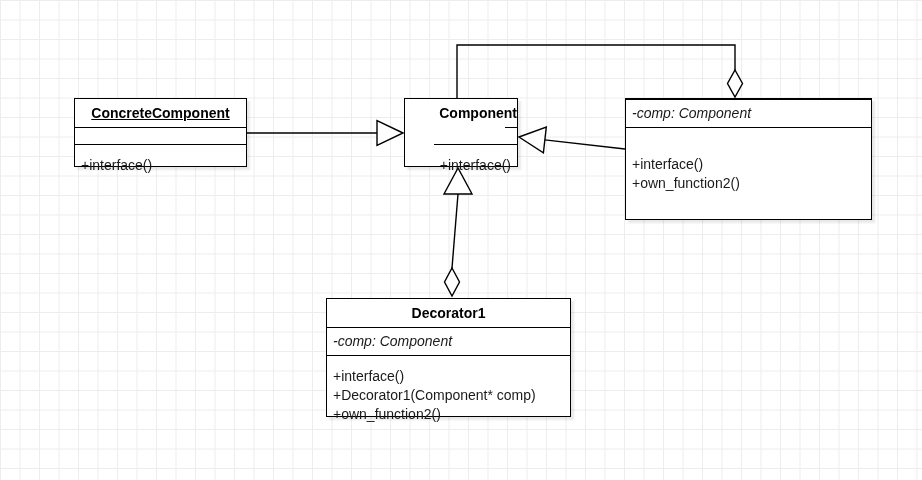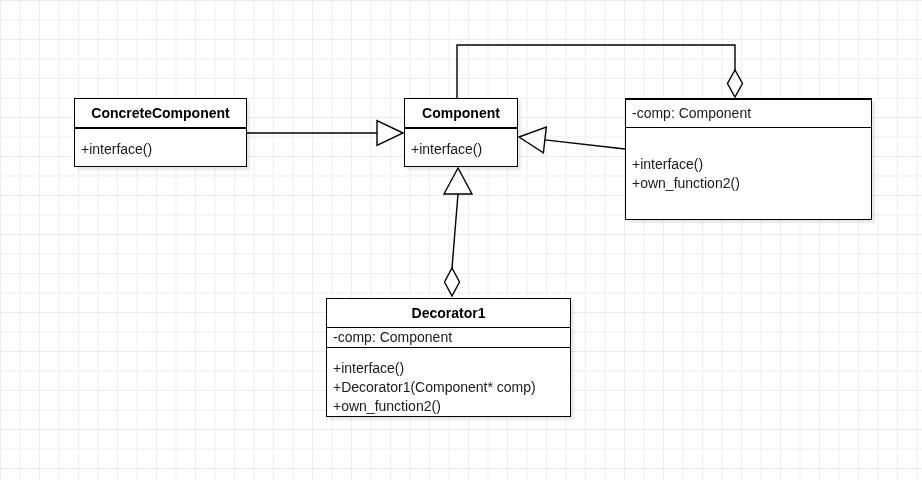--- a/index.html
+++ b/index.html
@@ -39,36 +39,37 @@
     flex: 0 0 auto;
     color: #000000;
   }
   .uml-attrs, .uml-methods {
     border-top: 1.5px solid #000000;
     box-sizing: border-box;
   }
   .uml-attrs {
     display: flex;
     align-items: center;
-    padding: 0 6px;
+    padding: 8px 6px;
+    font-style: italic;
   }
   .uml-methods {
     flex: 1 1 auto;
     display: flex;
     flex-direction: column;
     justify-content: center;
     padding: 11px 6px;
   }
   .uml-member { line-height: 19px; white-space: nowrap; }
 
   #box-concrete-component { left: 74px;  top: 98px;  width: 173px; height: 69px; }
-  #box-concrete-component .uml-title   { height: 28px; }
+  #box-concrete-component .uml-title   { height: 28px; text-decoration: underline; }
   #box-concrete-component .uml-attrs   { height: 12px; }
 
-  #box-component { left: 404px; top: 98px;  width: 114px; height: 69px; }
+  #box-component { left: 404px; top: 98px;  width: 114px; height: 69px; align-items: flex-end; }
   #box-component .uml-title   { height: 28px; }
   #box-component .uml-attrs   { height: 12px; }
 
   #box-decorator2 { left: 625px; top: 98px;  width: 247px; height: 122px; }
   #box-decorator2 .uml-title  { height: 28px; }
   #box-decorator2 .uml-attrs  { height: 28px; }
 
   #box-decorator1 { left: 326px; top: 298px; width: 245px; height: 119px; }
   #box-decorator1 .uml-title  { height: 28px; }
   #box-decorator1 .uml-attrs  { height: 28px; }

